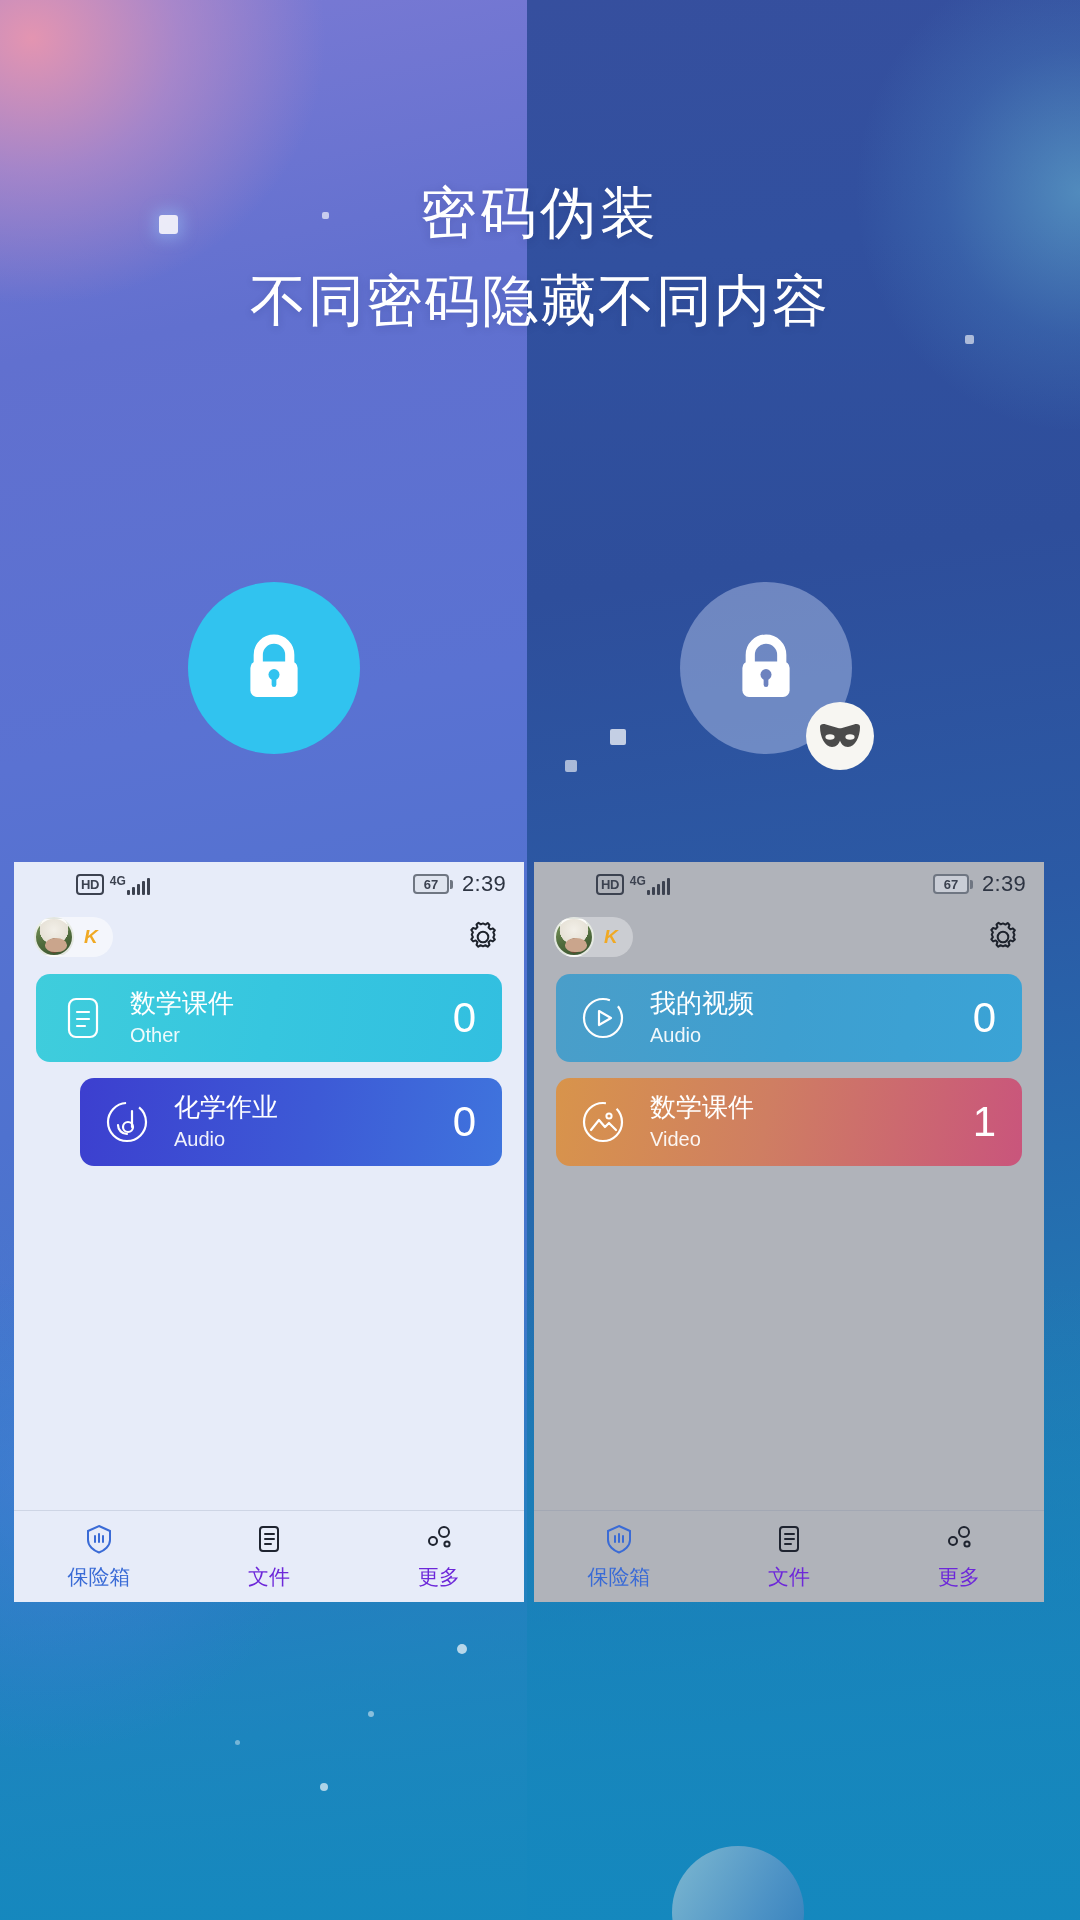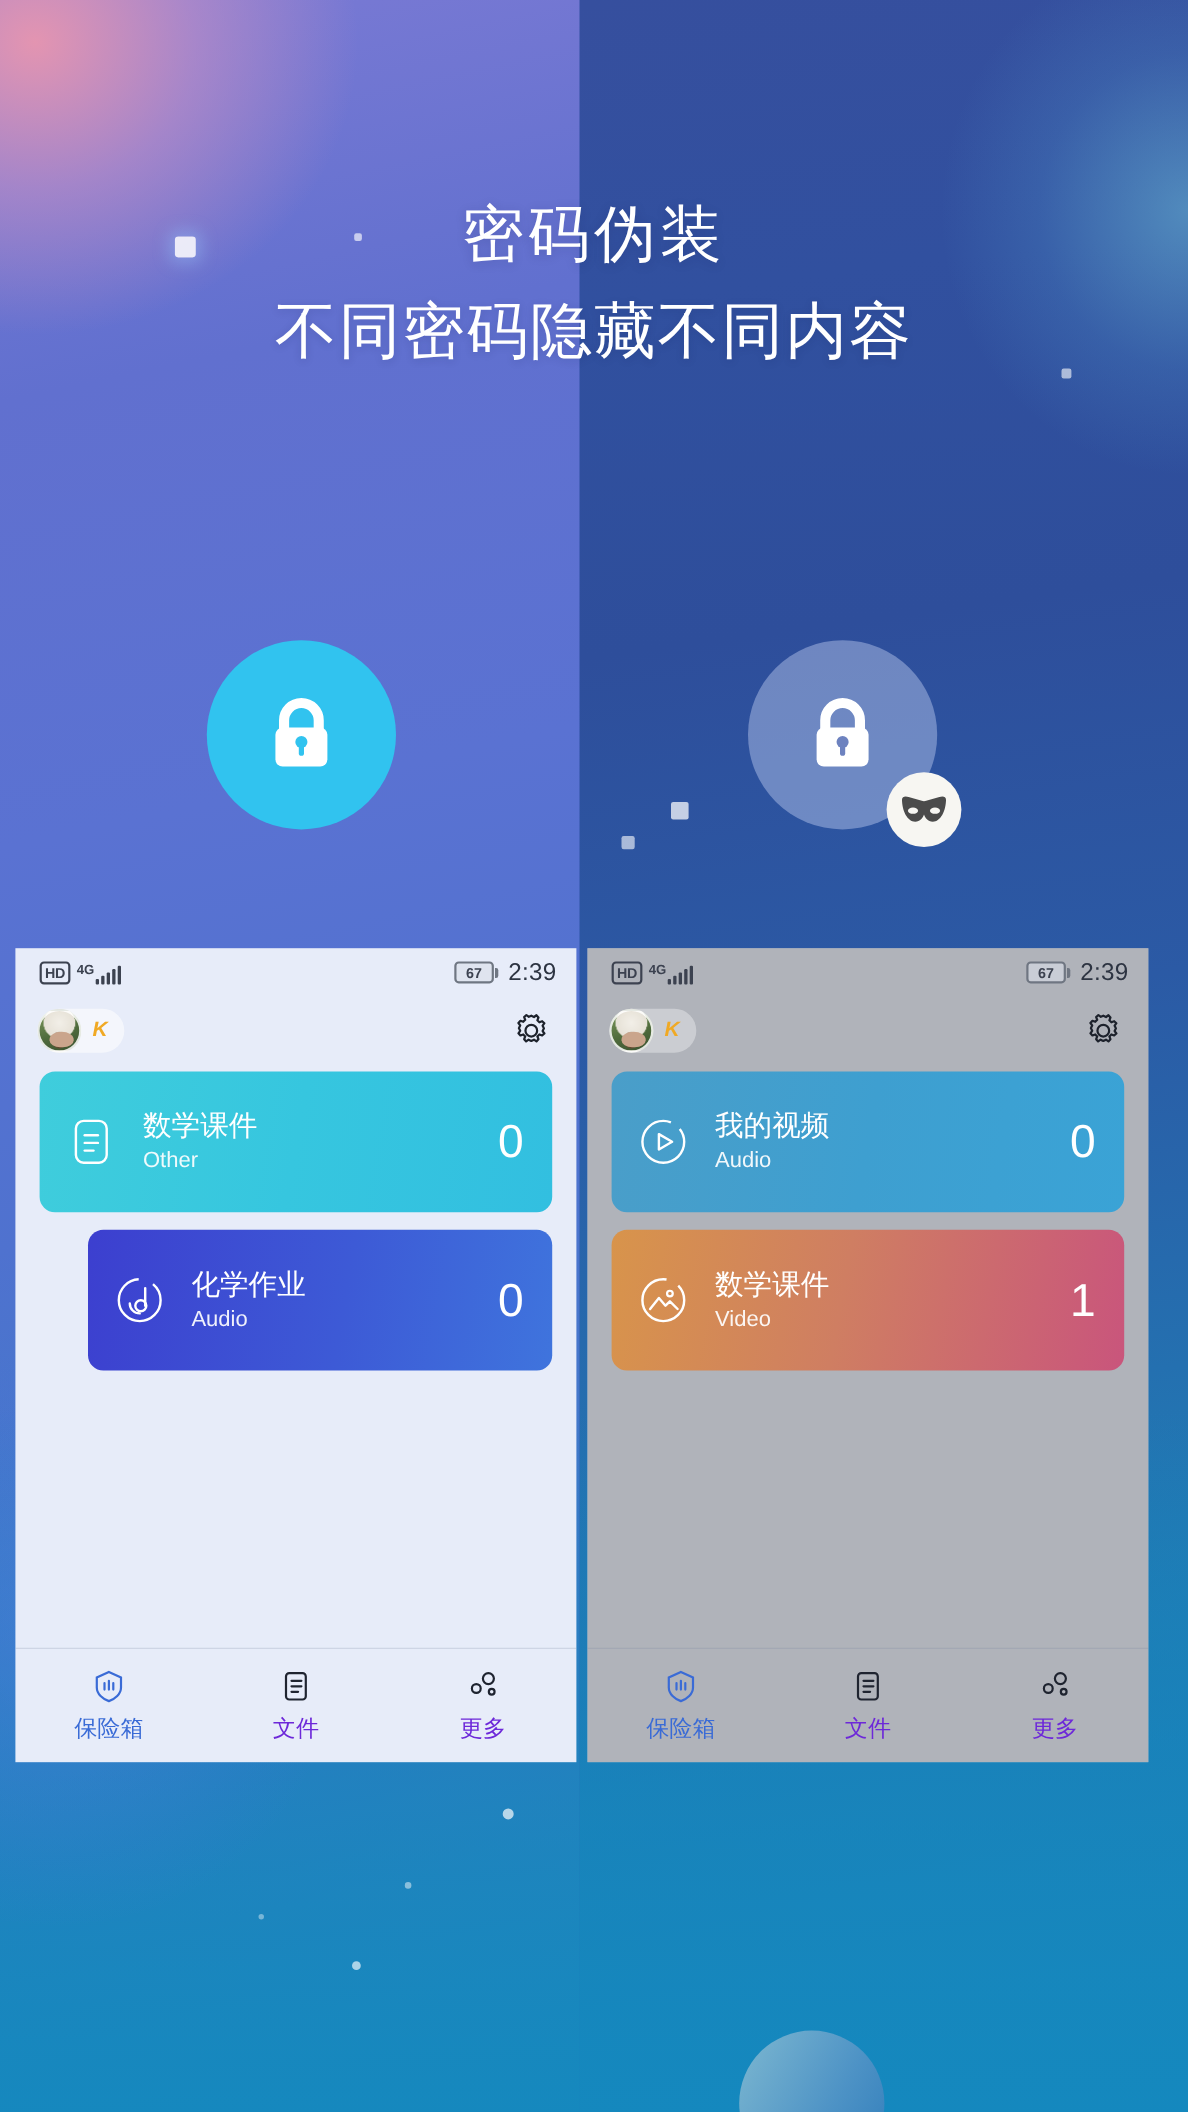--- a/index.html
+++ b/index.html
@@ -126,21 +126,21 @@
   }
   .phone.right .phone-shade {
     background: rgba(150,152,158,0.42);
   }
 
   
   .statusbar {
     height: 44px;
     display: flex; align-items: center; justify-content: space-between;
     padding: 0 18px 0 22px;
-    position: relative; z-index: 2;
+    position: relative; z-index: 2; margin-left: 40px;
   }
   .sb-left { display: flex; align-items: flex-end; gap: 6px; }
   .hd-box {
     border: 2px solid #3c4250; border-radius: 4px;
     font-size: 13px; line-height: 1; padding: 2px 3px;
     color: #3c4250; font-weight: 700; letter-spacing: -0.5px;
   }
   .net-group { display: flex; align-items: flex-end; gap: 1px; justify-content: center; }
   .net-label { font-size: 12px; color: #3c4250; font-weight: 700; line-height: 1; margin-bottom: 8px; }
   .bars { display: flex; align-items: flex-end; gap: 2px; height: 17px; }
@@ -203,21 +203,21 @@
     margin-left: 10px;
     font-size: 19px; font-weight: 700; color: #f0a924;
     font-style: italic;
     letter-spacing: -1px;
   }
   .gear { width: 34px; height: 34px; }
 
   
   .cards { padding: 6px 22px 0 22px; position: relative; z-index: 2; }
   .card {
-    height: 128px;
+    height: 88px;
     border-radius: 14px;
     margin-bottom: 16px;
     display: flex; align-items: center;
     padding: 0 26px 0 22px;
     color: #ffffff;
   }
   .card-icon { width: 50px; height: 50px; flex: none; }
   .card-text { margin-left: 22px; flex: 1; }
   .card-title { font-size: 26px; line-height: 1.22; }
   .card-sub { font-size: 20px; opacity: 0.92; line-height: 1.3; margin-top: 2px; }
@@ -225,21 +225,21 @@
 
   .c-other { background: linear-gradient(100deg, #3fcddc 0%, #36c6df 50%, #32bfe0 100%); }
   .c-audio { background: linear-gradient(100deg, #3c3fcf 0%, #3d5ad6 55%, #3f74dd 100%); margin-left: 44px; }
   .c-video { background: linear-gradient(100deg, #4a9ec9 0%, #3e9fd0 50%, #3aa3d6 100%); }
   .c-photo { background: linear-gradient(100deg, #d8944b 0%, #cf7e62 45%, #c9557c 100%); }
 
   .phone-body { flex: 1; position: relative; z-index: 2; }
 
   
   .bottomnav {
-    height: 104px;
+    height: 92px;
     border-top: 1px solid rgba(120,130,160,0.22);
     display: flex; align-items: center;
     position: relative; z-index: 2;
   }
   .navitem {
     flex: 1;
     display: flex; flex-direction: column; align-items: center; gap: 8px;
   }
   .navicon { width: 32px; height: 32px; }
   .navlabel { font-size: 21px; color: #6d28d9; }

